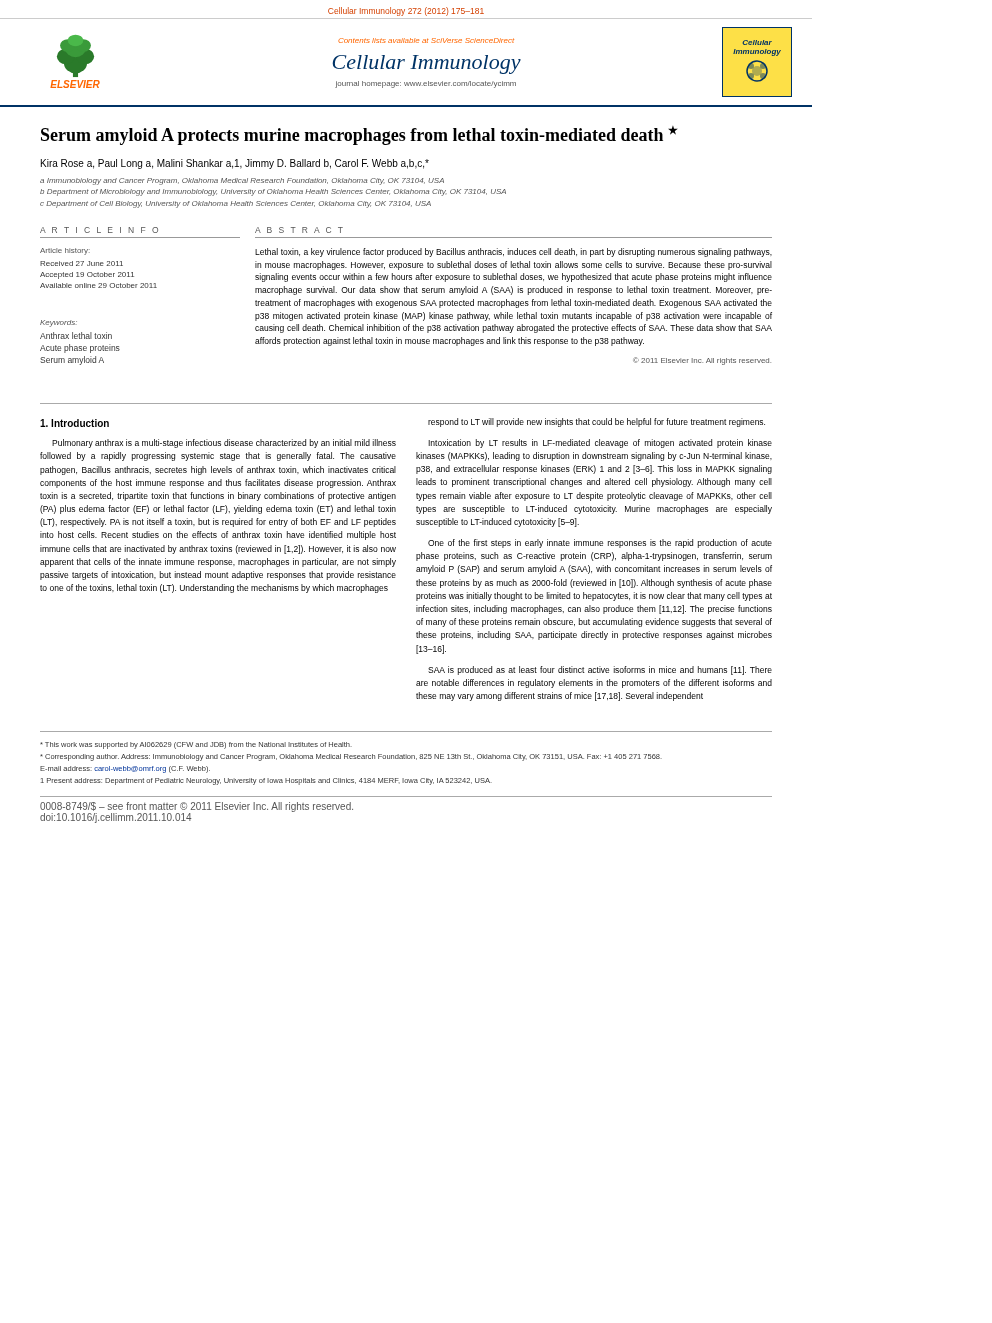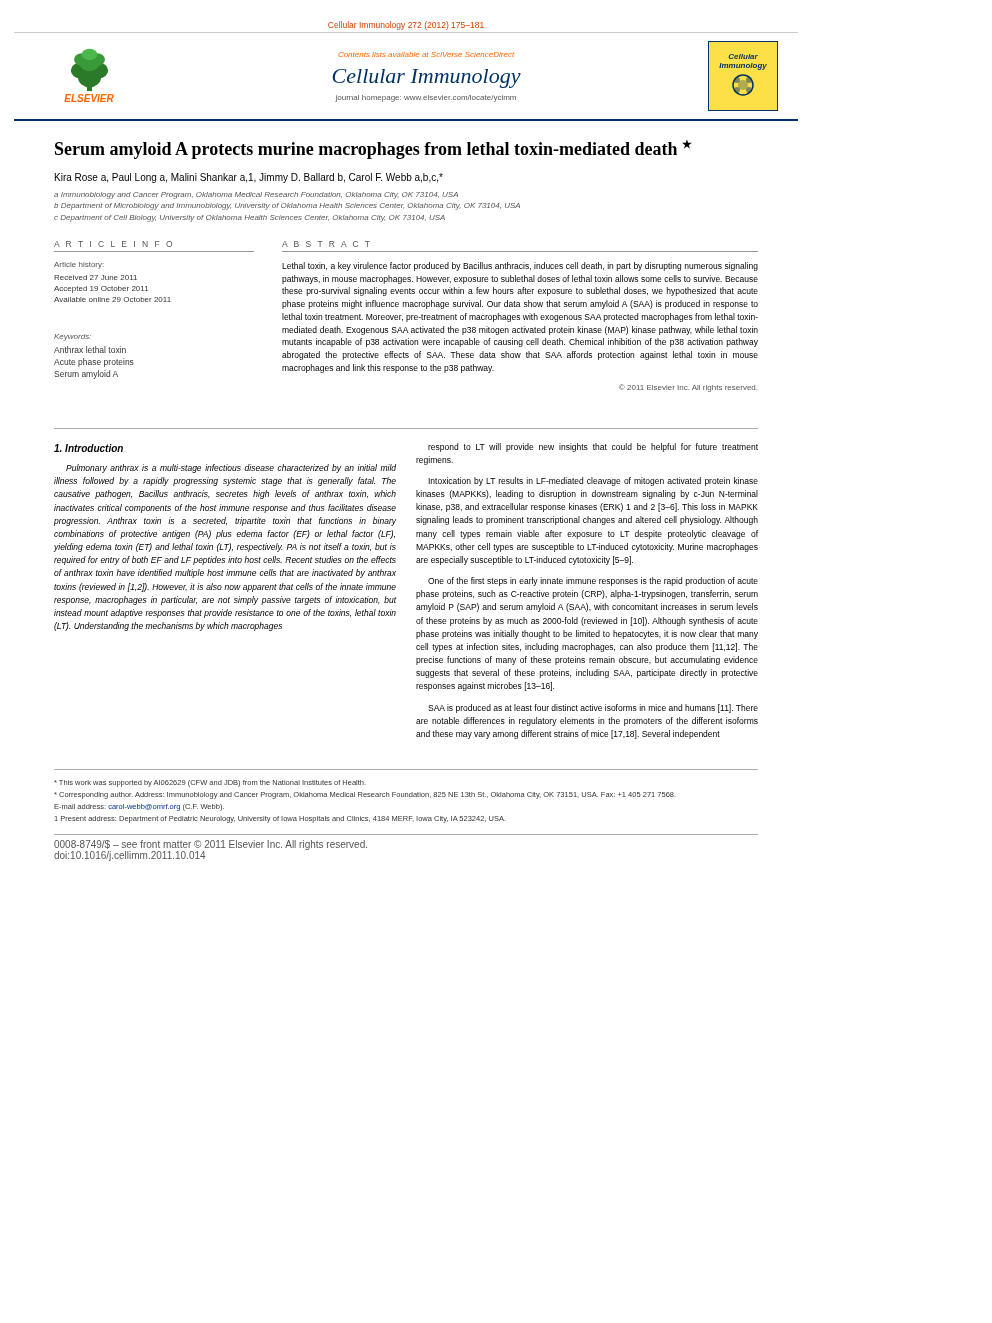--- a/index.html
+++ b/index.html
@@ -7,21 +7,21 @@
       background: #fff;
       font-family: 'Times New Roman', Times, serif;
       font-size: 9.5px;
       color: #000;
       width: 992px;
     }
     .page {
       width: 812px;
       min-height: 1323px;
       background: #fff;
-      padding: 14px;
+      padding: 0;
     }
     
     .journal-top-bar {
       background: #fff;
       text-align: center;
       padding: 6px 0 2px;
       border-bottom: 1px solid #ccc;
     }
     .journal-top-bar .citation {
       font-size: 8.5px;
@@ -126,21 +126,21 @@
       color: #555;
       font-style: italic;
       margin-bottom: 2px;
       font-family: Arial, sans-serif;
       line-height: 1.4;
     }
     
     .two-col-section {
       display: flex;
       margin-top: 16px;
-      gap: 28px;
+      gap: 15px;
     }
     .left-col {
       width: 200px;
       flex-shrink: 0;
     }
     .right-col {
       flex: 1;
     }
     .section-heading {
       font-size: 8.5px;
@@ -202,21 +202,20 @@
       padding: 12px 40px 20px;
       gap: 20px;
     }
     .body-left {
       flex: 1;
       font-size: 8.5px;
       font-family: Arial, sans-serif;
       line-height: 1.55;
       text-align: justify;
       color: #000;
-      font-style: italic;
     }
     .body-right {
       flex: 1;
       font-size: 8.5px;
       font-family: Arial, sans-serif;
       line-height: 1.55;
       text-align: justify;
       color: #000;
     }
     .body-section-title {

